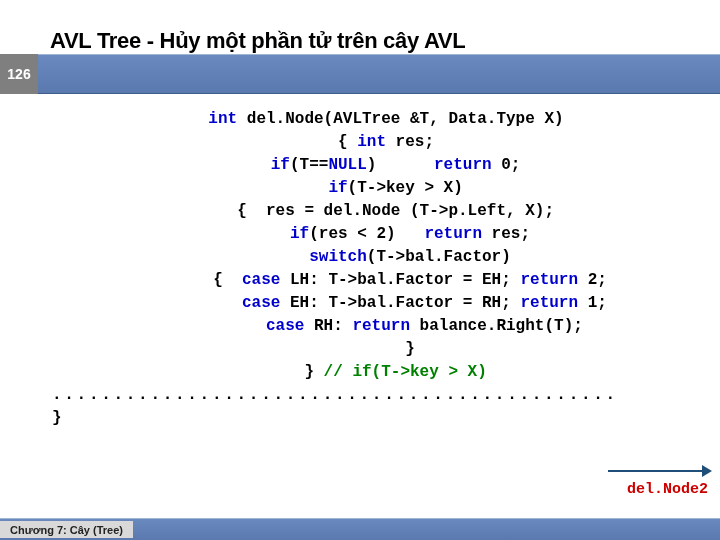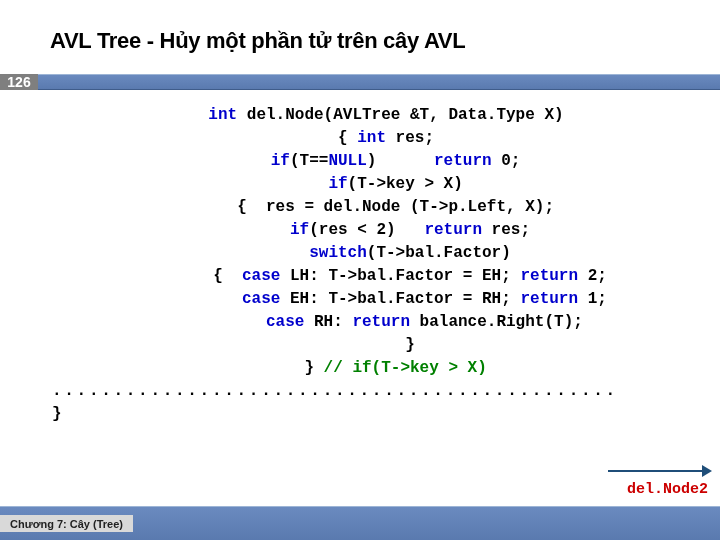--- a/index.html
+++ b/index.html
@@ -12,24 +12,23 @@
     overflow: hidden;
   }
   .title {
     font-size: 22px;
     font-weight: bold;
     color: #000;
     padding: 28px 0 0 50px;
     letter-spacing: -0.3px;
   }
   .titlebar-area {
-    margin-top: 20px;
     display: flex;
     align-items: stretch;
-    height: 16px;
+    height: 40px;
   }
   .page-num {
     width: 38px;
     background: #7f7f7f;
     color: #fff;
     font-size: 14px;
     font-weight: bold;
     display: flex;
     align-items: center;
     justify-content: center;
@@ -97,21 +96,21 @@
     width: 0; height: 0;
     border-top: 6px solid transparent;
     border-bottom: 6px solid transparent;
     border-left: 10px solid #1f4e79;
   }
   .footer {
     position: absolute;
     left: 0;
     bottom: 0;
     width: 720px;
-    height: 34px;
+    height: 22px;
     background: linear-gradient(to bottom, #6a8abf 0%, #5a7aaf 100%);
     border-top: 1px solid #9db5d6;
     display: flex;
     align-items: center;
   }
   .footer-inner {
     background: #d9d9d9;
     height: 17px;
     margin-left: 0;
     padding: 0 10px;

